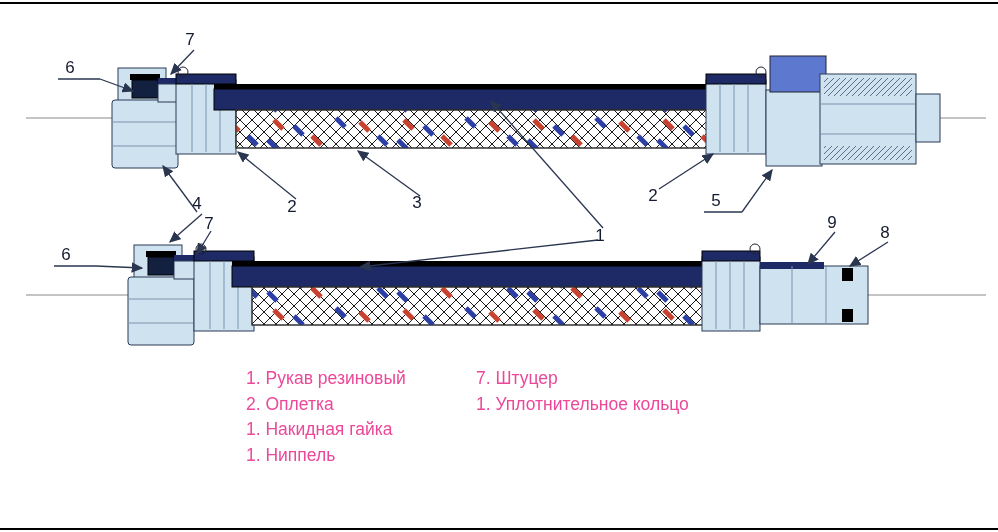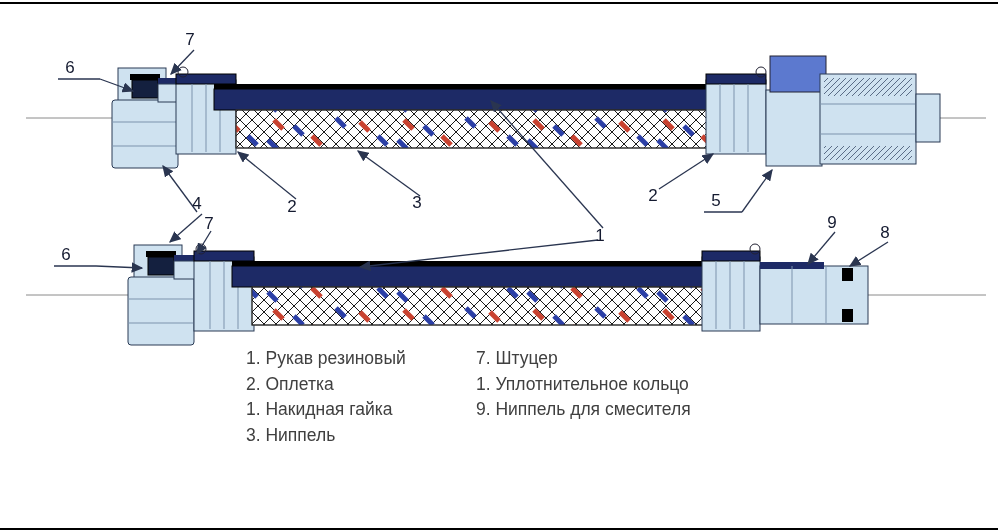--- a/index.html
+++ b/index.html
@@ -5,21 +5,21 @@
   html,body { margin:0; padding:0; background:#ffffff; font-family:"Liberation Sans", sans-serif; }
   .stage { position:relative; width:998px; height:532px; background:#ffffff; overflow:hidden; }
   .frame-line { position:absolute; left:0; width:998px; height:2px; background:#000; }
   .frame-top { top:2px; }
   .frame-bottom { top:528px; }
   svg.diagram { position:absolute; left:0; top:0; }
   .callout {
     position:absolute; transform:translate(-50%,-50%);
     font-size:17px; color:#141a30; user-select:none;
   }
-  .legend { position:absolute; left:246px; top:346px; display:flex; color:#404040; }
+  .legend { position:absolute; left:246px; top:366px; display:flex; color:#ec4899; }
   .legend-col { display:flex; flex-direction:column; }
   .legend-col-1 { width:230px; }
   .legend-item { font-size:17.5px; line-height:25.5px; white-space:nowrap; }
 </style>
 </head>
 <body>
 
 <div class="stage">
 
   <div class="frame-line frame-top"></div>
@@ -193,22 +193,21 @@
   <div class="callout" style="left:832px; top:223px;">9</div>
   <div class="callout" style="left:885px; top:233px;">8</div>
   <div class="callout" style="left:66px;  top:255px;">6</div>
   <div class="callout" style="left:209px; top:224px;">7</div>
 
   <div class="legend">
     <div class="legend-col legend-col-1">
       <div class="legend-item">1. Рукав резиновый</div>
       <div class="legend-item">2. Оплетка</div>
       <div class="legend-item">1. Накидная гайка</div>
-      <div class="legend-item">3. Ниппель</div>
+      <div class="legend-item">1. Ниппель</div>
     </div>
     <div class="legend-col">
       <div class="legend-item">7. Штуцер</div>
       <div class="legend-item">1. Уплотнительное кольцо</div>
-      <div class="legend-item">9. Ниппель для смесителя</div>
     </div>
   </div>
 
 </div>
 
 </body></html>

